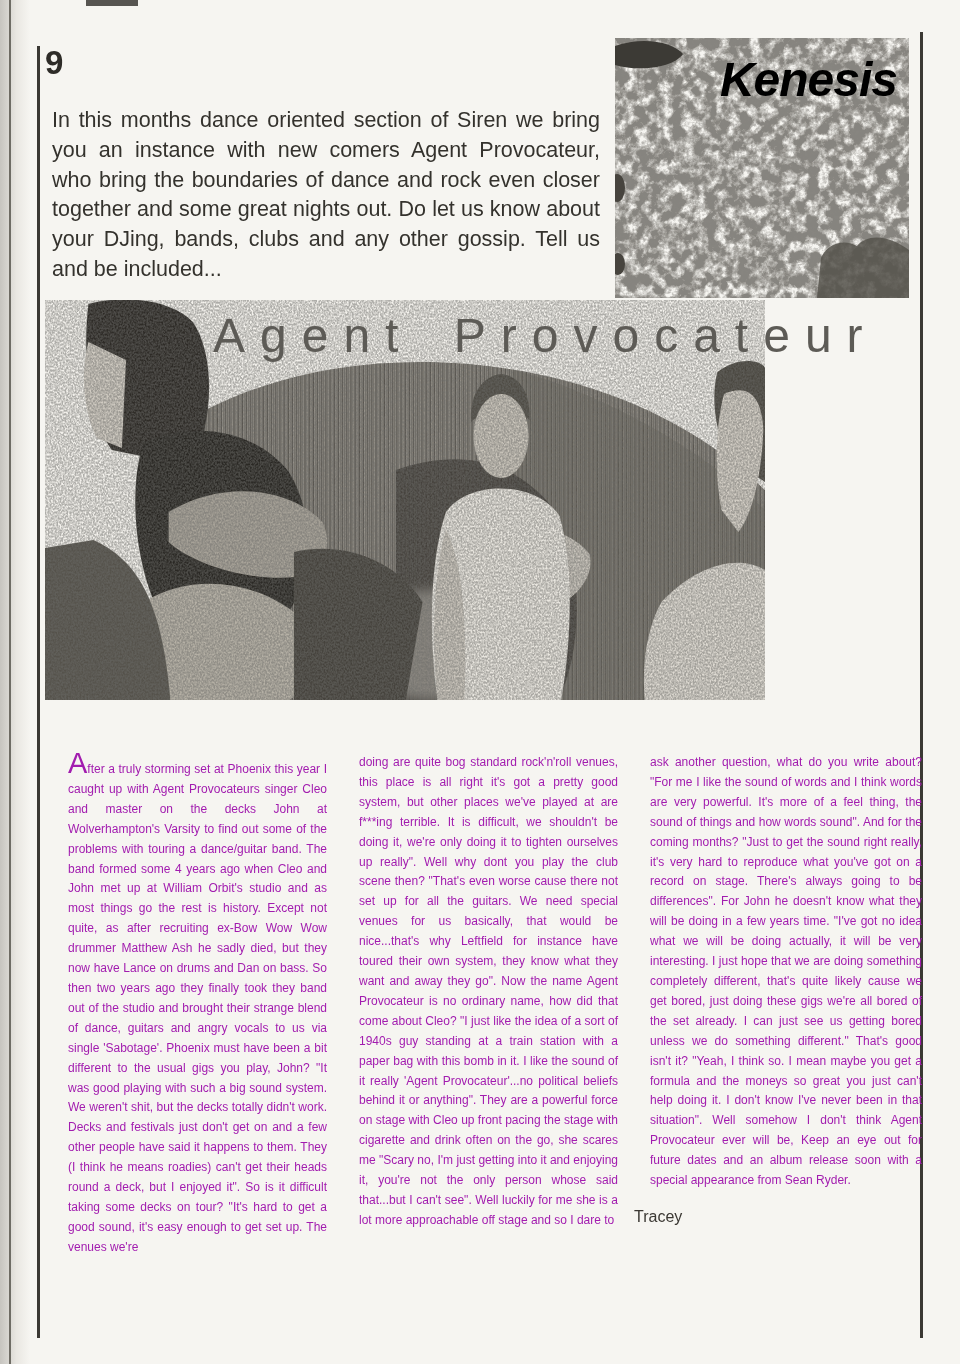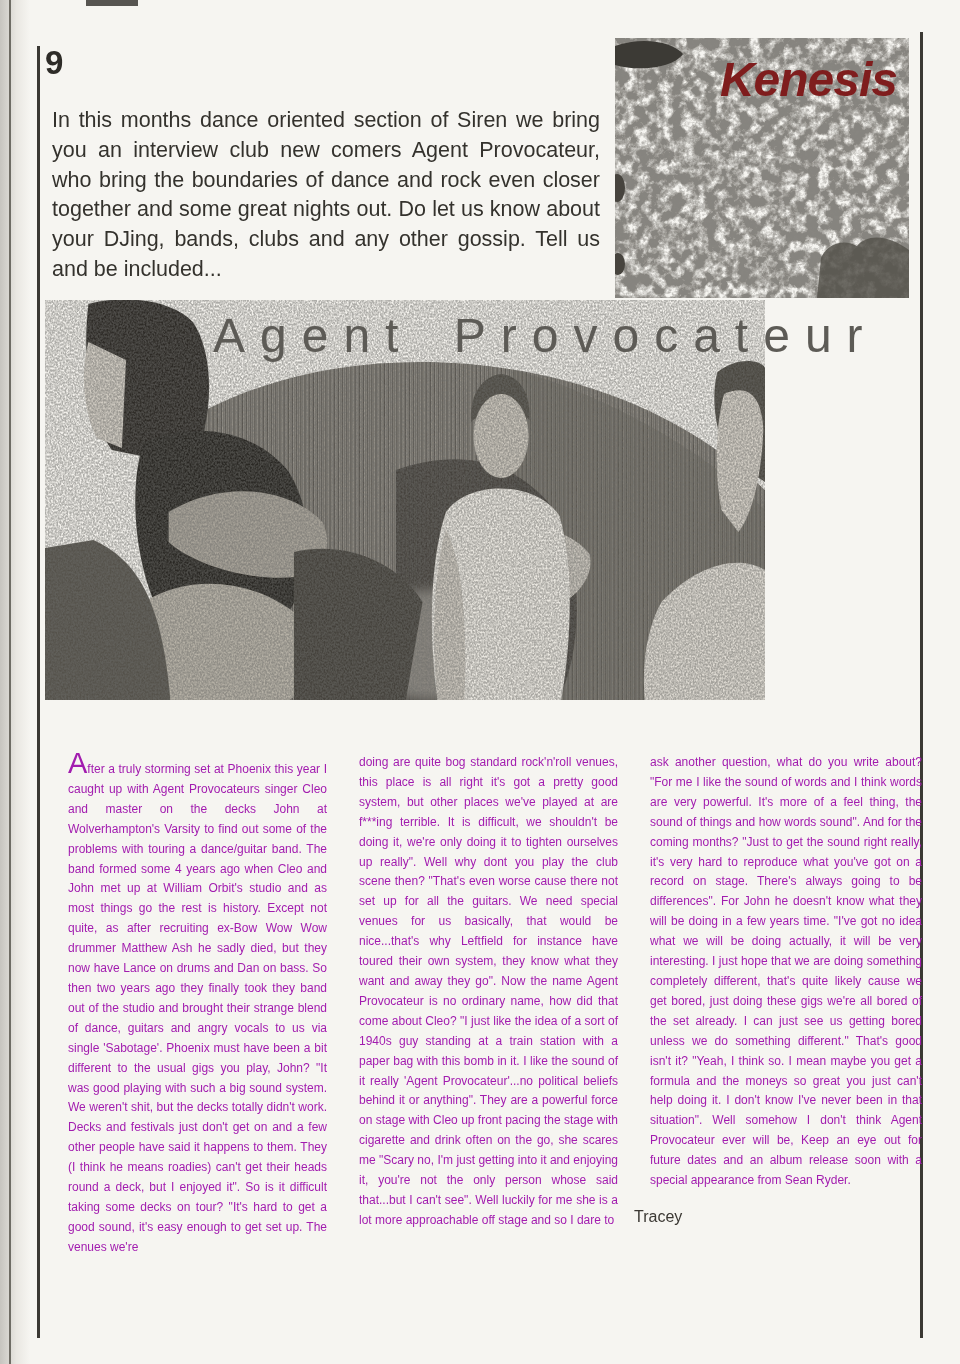--- a/index.html
+++ b/index.html
@@ -20,21 +20,21 @@
 
   .page-number{position:absolute;left:45px;top:44px;font-size:33px;font-weight:800;color:#2e2c28;}
 
   .intro{position:absolute;left:52px;top:106px;width:548px;margin:0;
     font-size:21.5px;line-height:29.8px;text-align:justify;color:#34322d;}
 
   
   .kenesis{position:absolute;left:615px;top:38px;width:294px;height:260px;}
   .kenesis svg{position:absolute;left:0;top:0;width:100%;height:100%;}
   .kenesis-text{position:absolute;top:14px;right:12px;
-    font-size:48px;font-weight:700;font-style:italic;letter-spacing:-1px;color:#7f1d1d;text-align:right;}
+    font-size:48px;font-weight:700;font-style:italic;letter-spacing:-1px;color:#000000;text-align:right;}
 
   
   .photo{position:absolute;left:45px;top:300px;width:720px;height:400px;}
   .photo svg{position:absolute;left:0;top:0;width:100%;height:100%;}
   .headline{position:absolute;left:168px;top:8px;white-space:nowrap;
     font-size:48px;font-weight:400;letter-spacing:15px;word-spacing:12px;color:#5d5b56;}
 
   
   .article{position:absolute;left:52px;top:737px;width:854px;display:flex;justify-content:space-between;}
   .col{margin:16px;width:278px;font-size:12px;line-height:19.9px;text-align:justify;color:#a21caf;}
@@ -49,21 +49,21 @@
 <div class="page">
 
   <div class="edge-band"></div>
   <div class="edge-line"></div>
   <div class="scan-mark"></div>
   <div class="rule rule-left"></div>
   <div class="rule rule-right"></div>
 
   <div class="page-number">9</div>
 
-  <p class="intro">In this months dance oriented section of Siren we bring you an interview club new comers Agent Provocateur, who bring the boundaries of dance and rock even closer together and some great nights out. Do let us know about your DJing, bands, clubs and any other gossip. Tell us and be included...</p>
+  <p class="intro">In this months dance oriented section of Siren we bring you an instance with new comers Agent Provocateur, who bring the boundaries of dance and rock even closer together and some great nights out. Do let us know about your DJing, bands, clubs and any other gossip. Tell us and be included...</p>
 
   <div class="kenesis">
     <svg viewBox="0 0 294 260" preserveAspectRatio="none">
       <defs>
         <filter id="speckA" x="0" y="0" width="100%" height="100%">
           <feTurbulence type="fractalNoise" baseFrequency="0.09" numOctaves="5" seed="7" stitchTiles="stitch"></feTurbulence>
           <feColorMatrix type="matrix" values="0 0 0 0 0.22  0 0 0 0 0.21  0 0 0 0 0.19  2.2 2.2 2.2 0 -2.6"></feColorMatrix>
         </filter>
         <filter id="speckB" x="0" y="0" width="100%" height="100%">
           <feTurbulence type="fractalNoise" baseFrequency="0.28" numOctaves="3" seed="13" stitchTiles="stitch"></feTurbulence>

